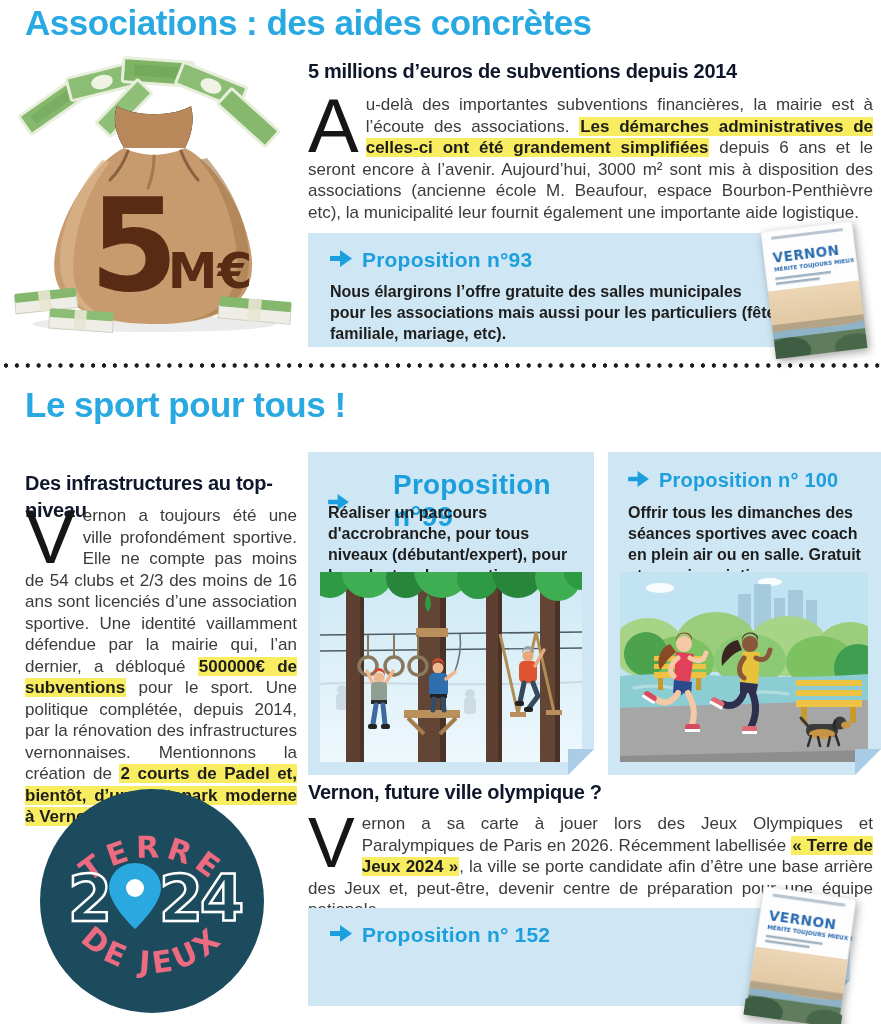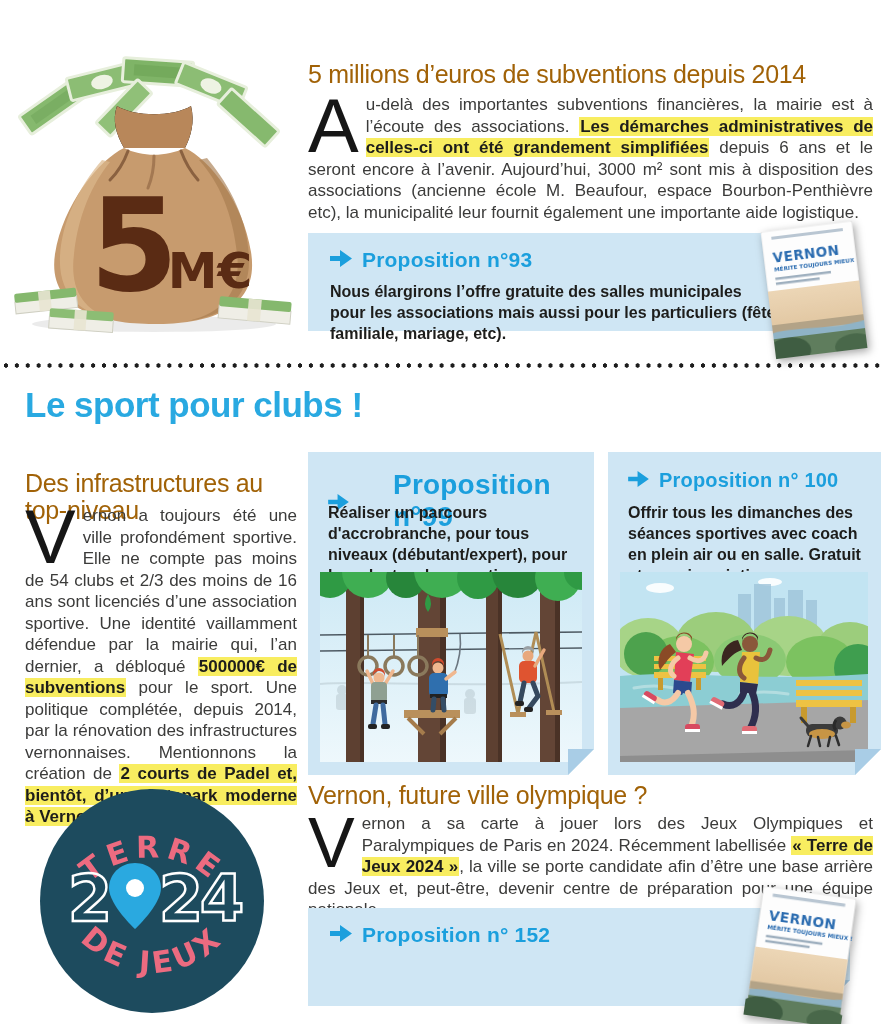--- a/index.html
+++ b/index.html
@@ -3,21 +3,21 @@
 <meta charset="utf-8">
 <style>
   html,body{margin:0;padding:0;background:#fff;}
   .page{
     position:relative;width:881px;height:1024px;background:#fff;overflow:hidden;
     font-family:"Liberation Sans","DejaVu Sans",sans-serif;color:#3b3b3a;
   }
   .abs{position:absolute;}
   h1,h2,h3{margin:0;padding:0;}
   .h1{font-size:35px;font-weight:bold;color:#29a9e1;letter-spacing:-0.5px;}
-  .h2{font-size:25px;font-weight:normal;color:#a16207;letter-spacing:-0.3px;}
+  .h2{font-size:20px;font-weight:bold;color:#0f172a;letter-spacing:-0.3px;}
   .body-text{font-size:17px;line-height:21.5px;text-align:justify;color:#3b3b3a;}
   .dropcap{float:left;font-size:76px;line-height:60px;font-weight:400;color:#161616;margin:2px 7px 0 0;}
   .hl{background:#f8ed60;font-weight:bold;color:#1d1d1b;padding:0 1px;}
   
   .propbox{background:#cfe6f4;}
   .propbox.folded{clip-path:polygon(0 0,100% 0,100% calc(100% - 26px),calc(100% - 26px) 100%,0 100%);}
   .propbox.folded::after{content:"";position:absolute;right:0;bottom:0;width:26px;height:26px;background:#a9cde6;}
   .prop-title{display:flex;align-items:center;gap:10px;font-size:21px;font-weight:bold;color:#1b9fdd;letter-spacing:0.2px;}
   .prop-body{font-size:16px;line-height:21px;font-weight:bold;color:#1d1d1b;}
   .arrow-ic{flex:0 0 auto;display:inline-block;}
@@ -27,20 +27,21 @@
   .brochure{filter:drop-shadow(2px 3px 4px rgba(0,0,0,0.35));}
   .rot-ccw{transform:rotate(-7deg);}
   .rot-cw{transform:rotate(8deg);}
   svg text{font-family:"DejaVu Sans","Liberation Sans",sans-serif;}
 </style>
 </head>
 <body>
 
 <div class="page">
 
+  <h1 class="abs h1" style="left:25px;top:3px;">Associations : des aides concrètes</h1>
 
   <div class="abs" style="left:6px;top:56px;width:296px;height:278px;">
     <svg width="296" height="278" viewBox="0 0 296 278">
       <g>
         <g transform="translate(46,52) rotate(-35)">
             <rect x="-32" y="-12" width="66" height="22" rx="2" fill="#86b96e" stroke="#e7efdc" stroke-width="3"></rect>
             <rect x="-22" y="-6" width="46" height="10" fill="#6da457" opacity="0.5"></rect>
           </g>
         <g transform="translate(96,26) rotate(-14)">
             <rect x="-34" y="-12" width="68" height="23" rx="2" fill="#8cbd74" stroke="#e7efdc" stroke-width="3"></rect>
@@ -93,21 +94,21 @@
       </g>
     </svg>
   </div>
 
   <h2 class="abs h2" style="left:308px;top:60px;">5 millions d’euros de subventions depuis 2014</h2>
 
   <div class="abs body-text" style="left:308px;top:94px;width:565px;">
     <span class="dropcap">A</span><span>u-delà des importantes subventions financières, la mairie est à l’écoute des associations. </span><span class="hl">Les démarches administratives de celles-ci ont été grandement simplifiées</span><span> depuis 6 ans et le seront encore à l’avenir. Aujourd’hui, 3000 m² sont mis à disposition des associations (ancienne école M. Beaufour, espace Bourbon-Penthièvre etc), la municipalité leur fournit également une importante aide logistique.</span>
   </div>
 
-  <div class="abs propbox" style="left:308px;top:233px;width:542px;height:98px;padding:0;">
+  <div class="abs propbox" style="left:308px;top:233px;width:542px;height:114px;padding:0;">
     <div class="prop-title abs" style="left:22px;top:15px;">
       <span class="arrow-ic">
         <svg width="22" height="17" viewBox="0 0 22 17">
             <path d="M0,6 h10 v-6 l12,8.5 -12,8.5 v-6 h-10 z" fill="#1b9fdd"></path>
           </svg>
       </span>
       <span>Proposition n°93</span>
     </div>
     <div class="prop-body abs" style="left:22px;top:48px;width:450px;">Nous élargirons l’offre gratuite des salles municipales pour les associations mais aussi pour les particuliers (fête familiale, mariage, etc).</div>
   </div>
@@ -132,21 +133,21 @@
         <path d="M0,102 C 25,98 60,106 92,100 L92,110 L0,110 Z" fill="#8fb3c6"></path>
         <rect x="0" y="108" width="92" height="20" fill="#5f7d5d"></rect>
         <ellipse cx="14" cy="122" rx="22" ry="14" fill="#3f5d42"></ellipse>
         <ellipse cx="80" cy="124" rx="20" ry="12" fill="#49684a"></ellipse>
       </g>
     </svg>
   </div>
 
   <div class="abs dotted" style="left:4px;top:363px;width:877px;"></div>
 
-  <h1 class="abs h1" style="left:25px;top:385px;">Le sport pour clubs !</h1>
+  <h1 class="abs h1" style="left:25px;top:385px;">Le sport pour tous !</h1>
 
   <h3 class="abs h2" style="left:25px;top:446px;width:272px;line-height:27px;margin-top:24px;">Des infrastructures au top-niveau</h3>
 
   <div class="abs body-text" style="left:25px;top:505px;width:272px;">
     <span class="dropcap">V</span><span>ernon a toujours été une ville profondément sportive. Elle ne compte pas moins de 54 clubs et 2/3 des moins de 16 ans sont licenciés d’une association sportive. Une identité vaillamment défendue par la mairie qui, l’an dernier, a débloqué </span><span class="hl">500000€ de subventions</span><span> pour le sport. Une politique complétée, depuis 2014, par la rénovation des infrastructures vernonnaises. Mentionnons la création de </span><span class="hl">2 courts de Padel et, bientôt, d’un skatepark moderne à Vernonnet</span><span>.</span>
   </div>
 
   <div class="abs propbox folded" style="left:308px;top:452px;width:286px;height:323px;">
     <div class="prop-title abs" style="left:20px;top:17px;font-size:28px;gap:44px;">
       <span class="arrow-ic">
@@ -379,21 +380,21 @@
       </g>
       <text font-size="30" font-weight="bold" fill="#ec6b80" letter-spacing="4">
         <textPath href="#arcBottom" startOffset="50%" text-anchor="middle">DE JEUX</textPath>
       </text>
     </svg>
   </div>
 
   <h3 class="abs h2" style="left:308px;top:781px;">Vernon, future ville olympique ?</h3>
 
   <div class="abs body-text" style="left:308px;top:813px;width:565px;">
-    <span class="dropcap" style="font-size:70px;line-height:56px;">V</span><span>ernon a sa carte à jouer lors des Jeux Olympiques et Paralympiques de Paris en 2024. Récemment labellisée </span><span class="hl">« Terre de Jeux 2024 »</span><span>, la ville se porte candidate afin d’être une base arrière des Jeux et, peut-être, devenir centre de préparation pour une équipe nationale.</span>
+    <span class="dropcap" style="font-size:70px;line-height:56px;">V</span><span>ernon a sa carte à jouer lors des Jeux Olympiques et Paralympiques de Paris en 2026. Récemment labellisée </span><span class="hl">« Terre de Jeux 2024 »</span><span>, la ville se porte candidate afin d’être une base arrière des Jeux et, peut-être, devenir centre de préparation pour une équipe nationale.</span>
   </div>
 
   <div class="abs propbox folded" style="left:308px;top:908px;width:542px;height:98px;">
     <div class="prop-title abs" style="left:22px;top:15px;">
       <span class="arrow-ic">
         <svg width="22" height="17" viewBox="0 0 22 17">
             <path d="M0,6 h10 v-6 l12,8.5 -12,8.5 v-6 h-10 z" fill="#1b9fdd"></path>
           </svg>
       </span>
       <span>Proposition n° 152</span>

